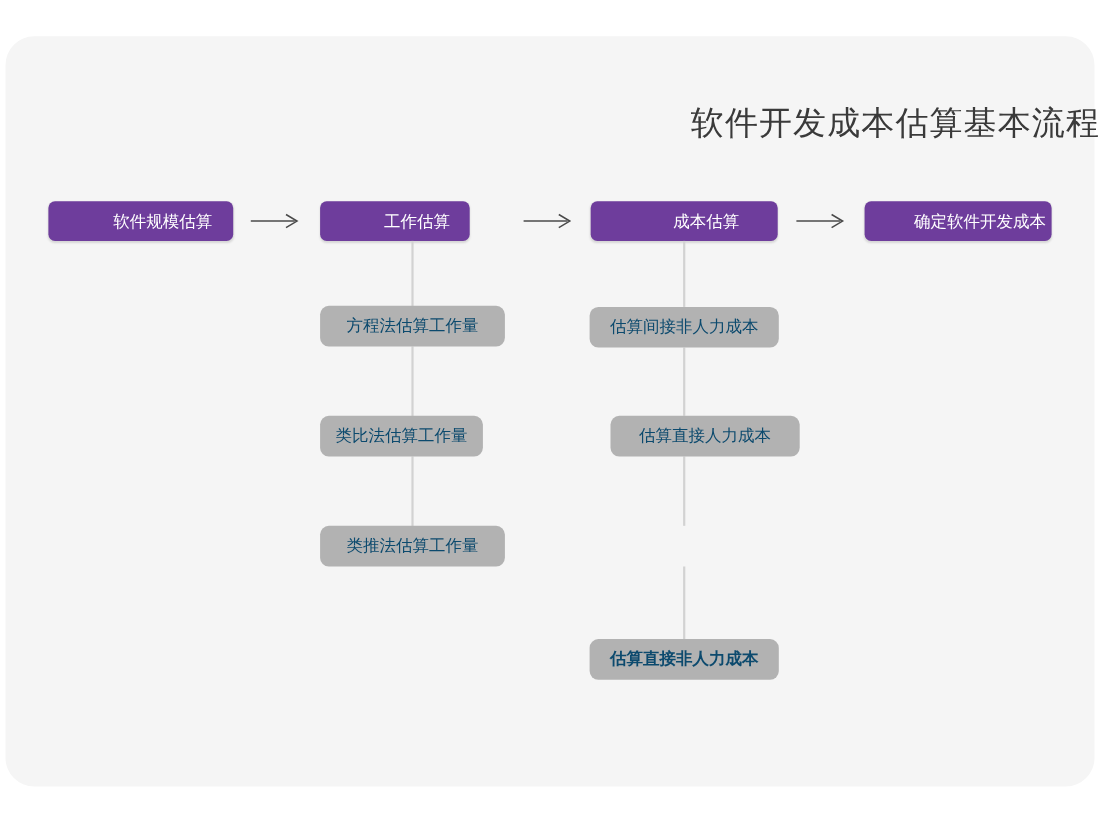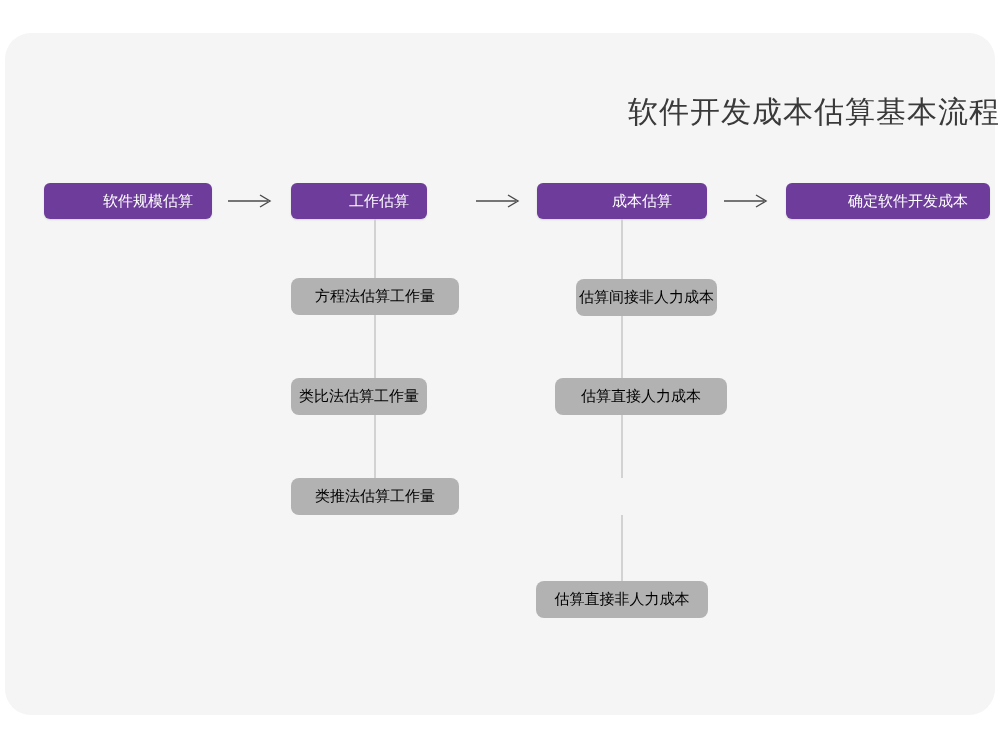--- a/index.html
+++ b/index.html
@@ -57,21 +57,21 @@
     box-sizing: border-box;
     padding-left: 40px;
   }
 
   
   .sub {
     position: absolute;
     height: 37px;
     border-radius: 8px;
     background: #b2b2b2;
-    color: #000000;
+    color: #0c4a6e;
     font-size: 15px;
     display: flex;
     align-items: center;
     justify-content: center;
     white-space: nowrap;
     box-sizing: border-box;
   }
 
   
   .arrow {
@@ -122,32 +122,32 @@
 
   <div class="stage" style="left:537px; top:183px; width:170px;">成本估算</div>
 
   <div class="arrow" style="left:722px; top:189px; width:50px;">
     <svg width="50" height="16" viewBox="0 0 50 16" aria-hidden="true">
       <line x1="2" y1="8" x2="42" y2="8" stroke="#4a4a4a" stroke-width="1.4"></line>
       <polyline points="34,2 44,8 34,14" fill="none" stroke="#4a4a4a" stroke-width="1.4"></polyline>
     </svg>
   </div>
 
-  <div class="stage" style="left:786px; top:183px; width:204px;">确定软件开发成本</div>
+  <div class="stage" style="left:786px; top:183px; width:170px;">确定软件开发成本</div>
 
   <div class="connector" style="left:374px; top:219px; height:60px;"></div>
   <div class="connector" style="left:374px; top:315px; height:64px;"></div>
   <div class="connector" style="left:374px; top:415px; height:64px;"></div>
 
   <div class="sub" style="left:291px; top:278px; width:168px;">方程法估算工作量</div>
-  <div class="sub" style="left:291px; top:378px; width:136px;">类比法估算工作量</div>
+  <div class="sub" style="left:291px; top:378px; width:148px;">类比法估算工作量</div>
   <div class="sub" style="left:291px; top:478px; width:168px;">类推法估算工作量</div>
 
   <div class="connector" style="left:621px; top:219px; height:60px;"></div>
   <div class="connector" style="left:621px; top:316px; height:62px;"></div>
   <div class="connector" style="left:621px; top:415px; height:63px;"></div>
   <div class="connector" style="left:621px; top:515px; height:66px;"></div>
 
-  <div class="sub" style="left:536px; top:279px; width:141px;margin-left:40px;">估算间接非人力成本</div>
+  <div class="sub" style="left:536px; top:279px; width:172px;">估算间接非人力成本</div>
   <div class="sub" style="left:536px; top:378px; width:172px;margin-left:19px;">估算直接人力成本</div>
-  <div class="sub" style="left:536px; top:581px; width:172px;">估算直接非人力成本</div>
+  <div class="sub" style="left:536px; top:581px; width:172px;font-weight:bold;">估算直接非人力成本</div>
 
 </div>
 
 </body></html>

